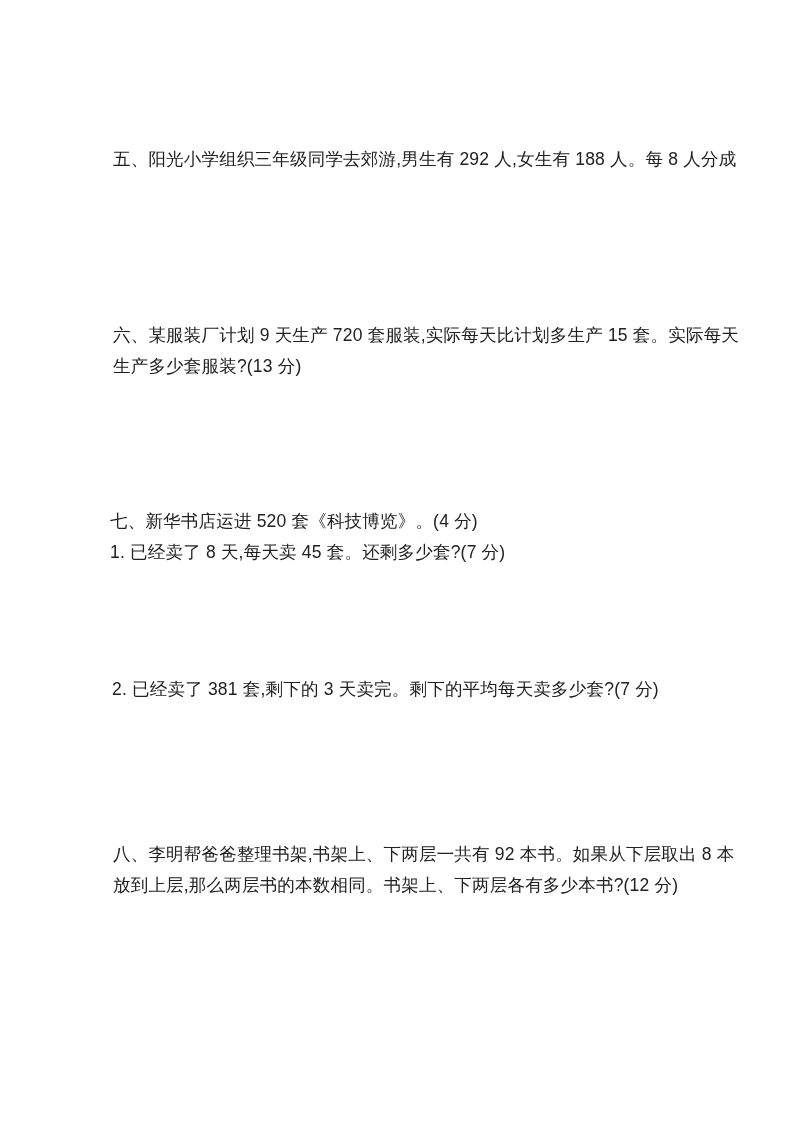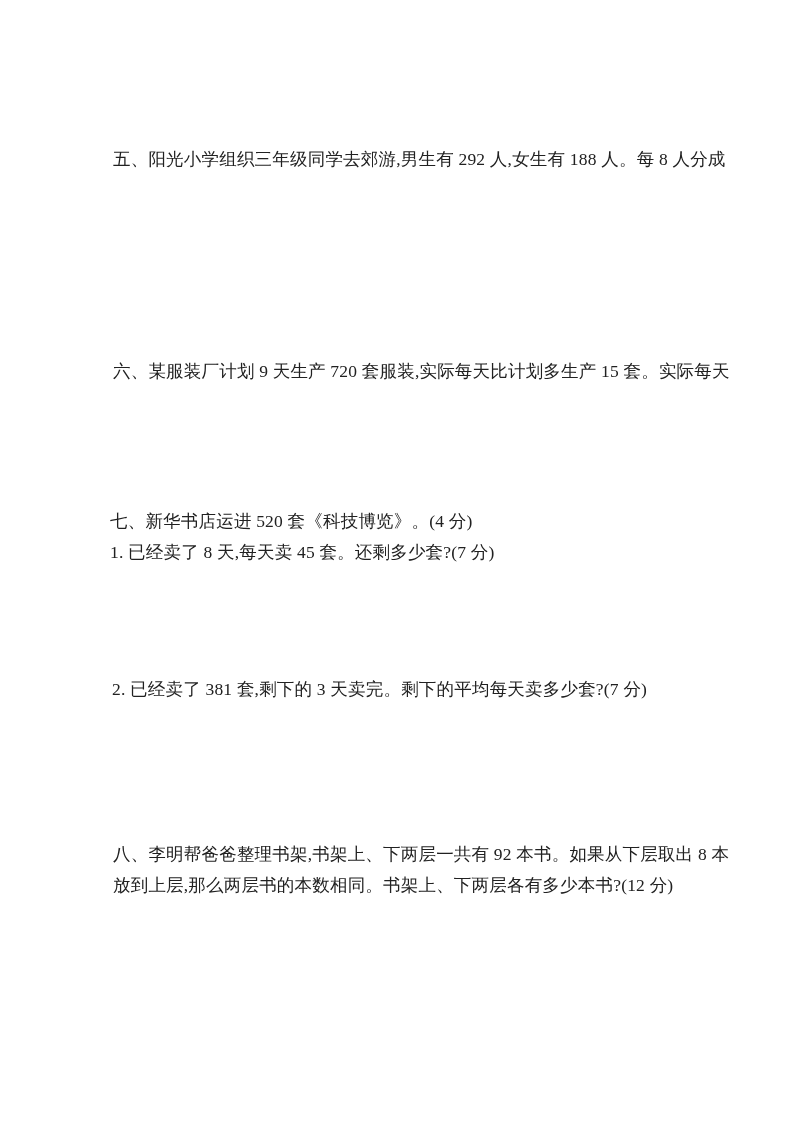--- a/index.html
+++ b/index.html
@@ -6,52 +6,53 @@
     margin: 0;
     padding: 0;
     background: #ffffff;
   }
   .page {
     position: relative;
     width: 793px;
     height: 1122px;
     background: #ffffff;
     overflow: hidden;
-    font-family: Liberation Serif, serif;
+    font-family: Liberation Sans, sans-serif;
     color: #212121;
   }
   .question-block {
     position: absolute;
     left: 113px;
     width: 572px;
     font-size: 17.5px;
     line-height: 31px;
     letter-spacing: 0.2px;
     color: #212121;
   }
   .question-line {
     white-space: nowrap;
   }
   .q5 { top: 144px; }
-  .q6 { top: 356px; }
+  .q6 { top: 320px; }
   .q7 { top: 506px; left: 110px; }
   .q7b { top: 674px; left: 112px; }
   .q8 { top: 839px; }
 </style>
 </head>
 <body>
 
 <div class="page">
 
   <div class="question-block q5">
     <div class="question-line">五、阳光小学组织三年级同学去郊游,男生有 292 人,女生有 188 人。每 8 人分成</div>
   </div>
 
   <div class="question-block q6">
     <div class="question-line">六、某服装厂计划 9 天生产 720 套服装,实际每天比计划多生产 15 套。实际每天</div>
+    <div class="question-line">生产多少套服装?(13 分)</div>
   </div>
 
   <div class="question-block q7">
     <div class="question-line">七、新华书店运进 520 套《科技博览》。(4 分)</div>
     <div class="question-line">1. 已经卖了 8 天,每天卖 45 套。还剩多少套?(7 分)</div>
   </div>
 
   <div class="question-block q7b">
     <div class="question-line">2. 已经卖了 381 套,剩下的 3 天卖完。剩下的平均每天卖多少套?(7 分)</div>
   </div>

